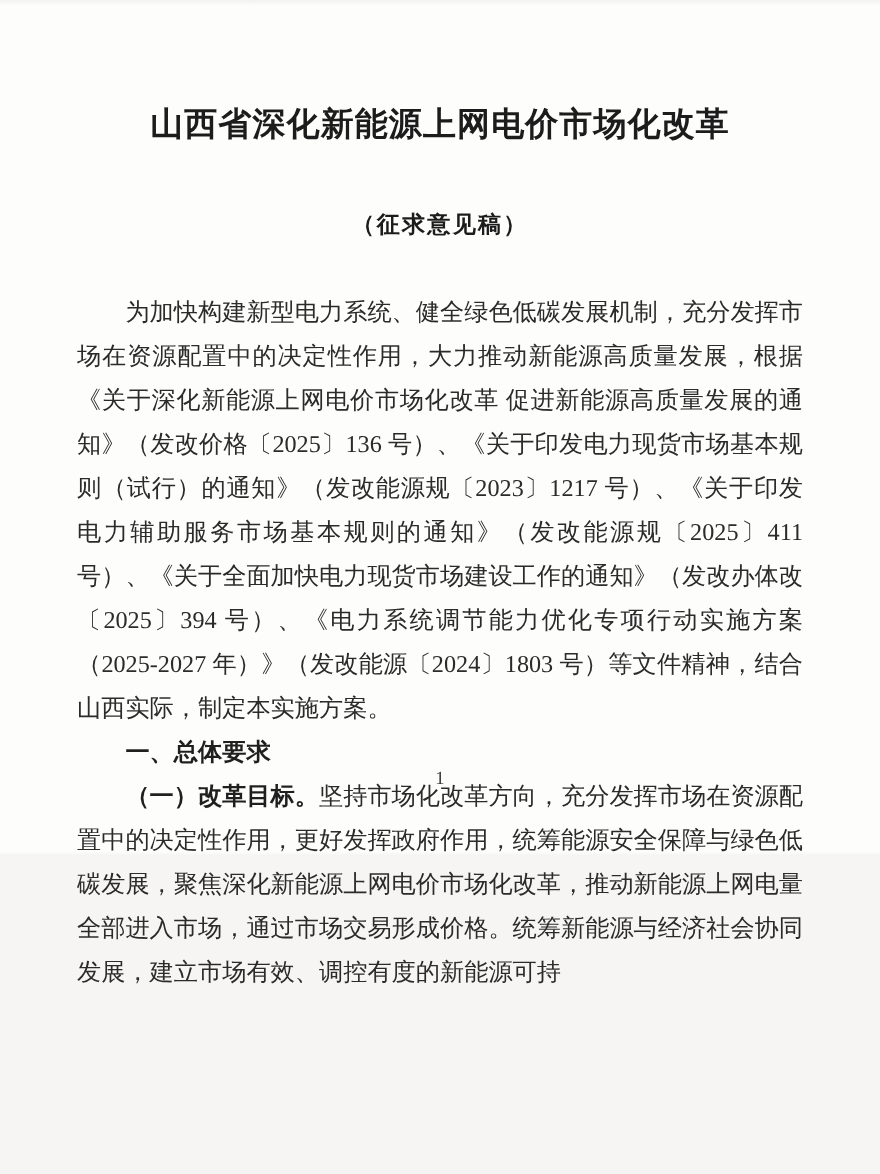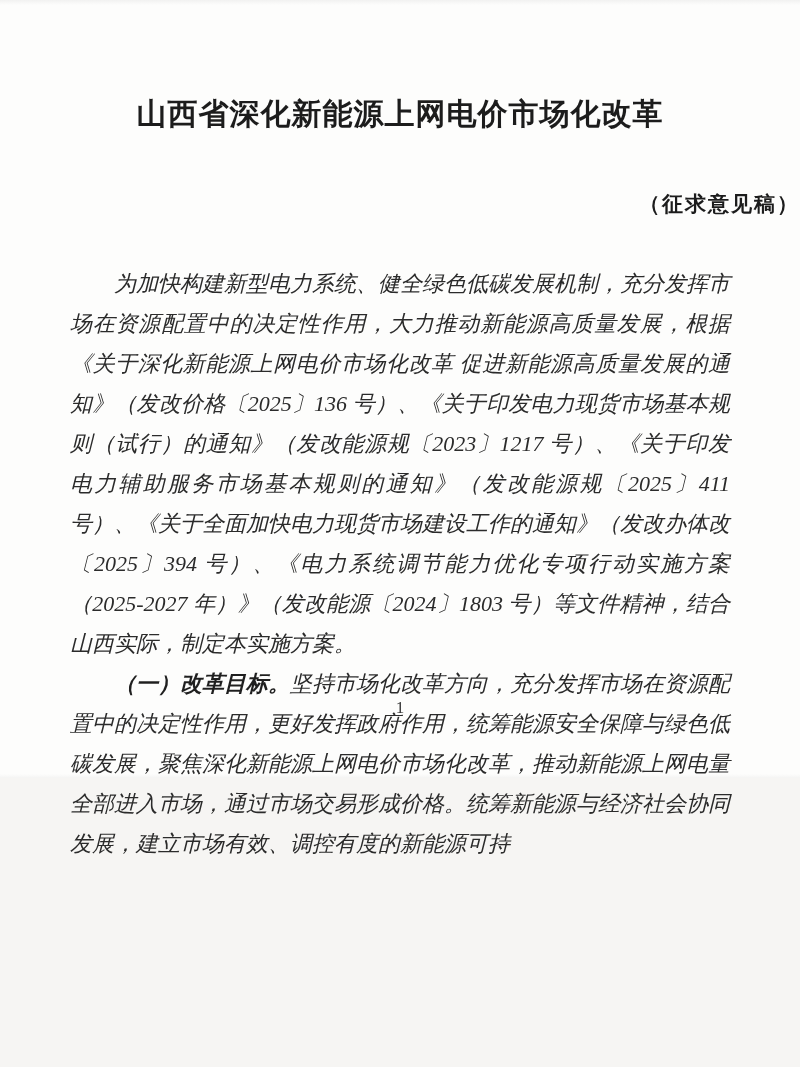--- a/index.html
+++ b/index.html
@@ -26,38 +26,37 @@
     padding-top: 92px;
     text-align: center;
     font-weight: bold;
     font-size: 30px;
     line-height: 44px;
     letter-spacing: 1px;
     color: #1c1c1c;
   }
   .doc-subtitle {
     margin-top: 54px;
-    text-align: right;
+    text-align: center;
     font-weight: bold;
     font-size: 21px;
     letter-spacing: 2px;
     color: #1c1c1c;
   }
   .doc-body {
     margin: 46px 70px 0 70px;
     font-size: 22px;
     line-height: 40px;
     text-align: justify;
     text-justify: inter-ideograph;
     color: #2b2b2b;
   }
   .doc-body p {
     margin: 0;
     text-indent: 2em;
-    font-style: italic;
   }
   .section-heading {
     font-family: "Liberation Sans", "DejaVu Sans", sans-serif;
     font-weight: bold;
     color: #1f1f1f;
   }
   .item-lead {
     font-weight: bold;
     color: #1f1f1f;
     margin-top: 27px;
@@ -79,18 +78,19 @@
 <div class="page">
 
   <div class="doc-title">
     <div>山西省深化新能源上网电价市场化改革</div>
   </div>
 
   <div class="doc-subtitle">（征求意见稿）</div>
 
   <div class="doc-body">
     <p>为加快构建新型电力系统、健全绿色低碳发展机制，充分发挥市场在资源配置中的决定性作用，大力推动新能源高质量发展，根据《关于深化新能源上网电价市场化改革 促进新能源高质量发展的通知》（发改价格〔2025〕136 号）、《关于印发电力现货市场基本规则（试行）的通知》（发改能源规〔2023〕1217 号）、《关于印发电力辅助服务市场基本规则的通知》（发改能源规〔2025〕411 号）、《关于全面加快电力现货市场建设工作的通知》（发改办体改〔2025〕394 号）、《电力系统调节能力优化专项行动实施方案（2025-2027 年）》（发改能源〔2024〕1803 号）等文件精神，结合山西实际，制定本实施方案。</p>
+    <p class="section-heading">一、总体要求</p>
     <p><span class="item-lead">（一）改革目标。</span><span>坚持市场化改革方向，充分发挥市场在资源配置中的决定性作用，更好发挥政府作用，统筹能源安全保障与绿色低碳发展，聚焦深化新能源上网电价市场化改革，推动新能源上网电量全部进入市场，通过市场交易形成价格。统筹新能源与经济社会协同发展，建立市场有效、调控有度的新能源可持</span></p>
   </div>
 
   <div class="page-number">1</div>
 
 </div>
 
 </body></html>

